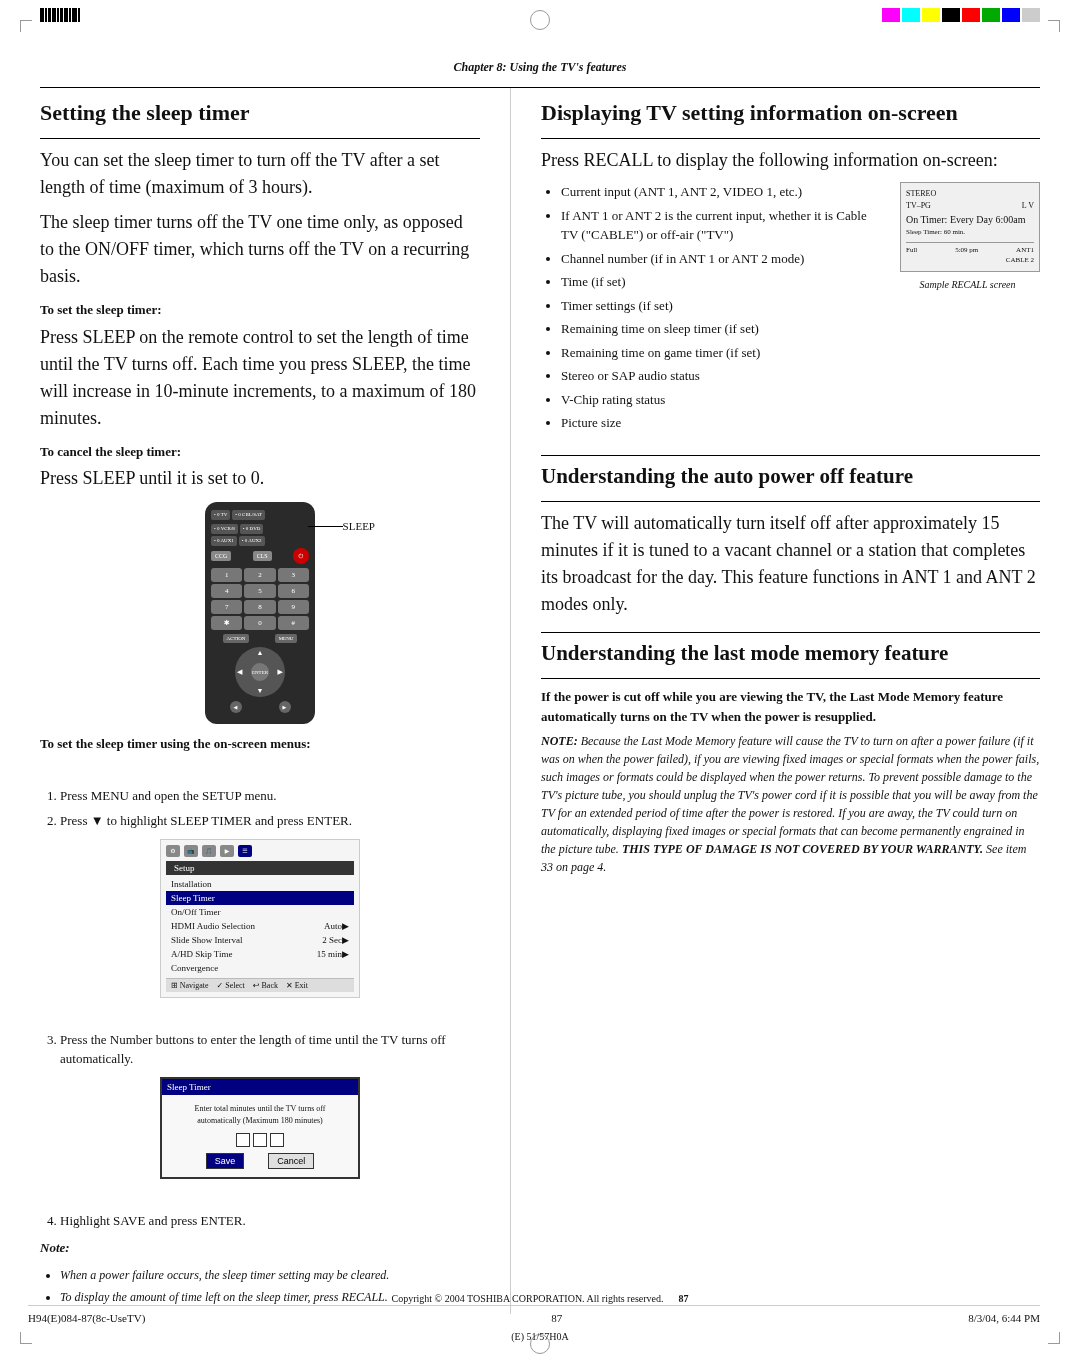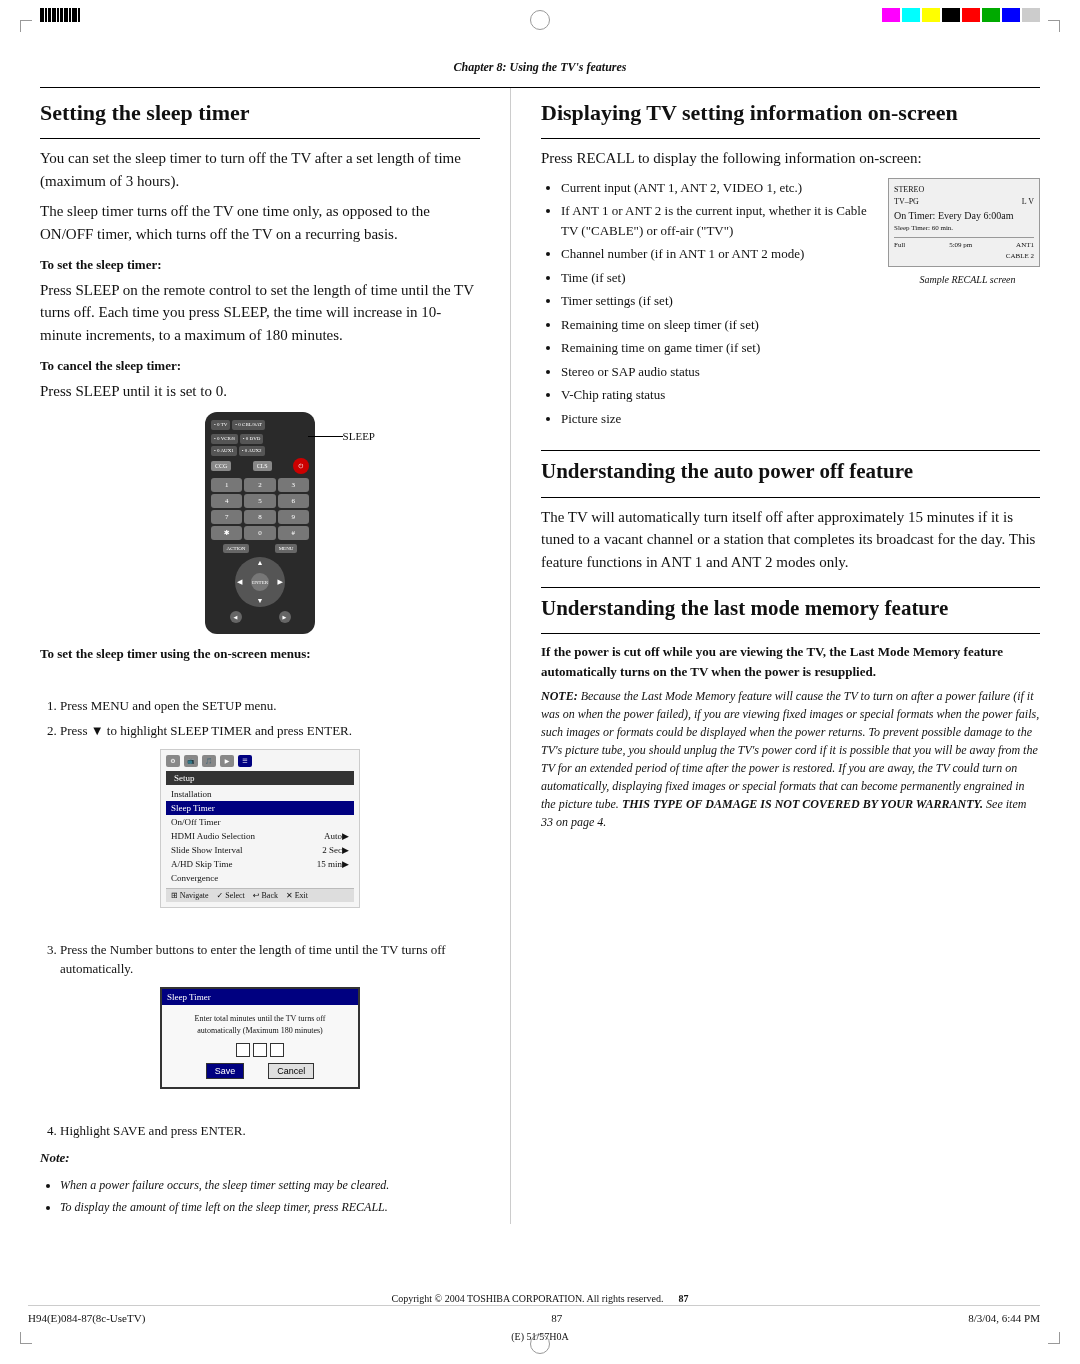--- a/index.html
+++ b/index.html
@@ -109,21 +109,21 @@
 
     .section-divider {
       border: none;
       border-top: 1px solid #000;
       margin: 12px 0 8px 0;
     }
 
     p {
       margin-bottom: 8px;
       line-height: 1.5;
-      font-size: 15px;
+      font-size: 18px;
     }
 
     .bold-heading {
       font-weight: bold;
       font-size: 13px;
       margin-top: 10px;
       margin-bottom: 4px;
     }
 
     ul {
@@ -287,21 +287,21 @@
 
     
     .recall-screen {
       border: 1px solid #999;
       background: #f0f0f0;
       padding: 5px;
       font-size: 9px;
       float: right;
       margin-left: 10px;
       margin-bottom: 5px;
-      width: 152px;
+      width: 140px;
     }
 
     .recall-screen-row {
       display: flex;
       justify-content: space-between;
       font-size: 8px;
       line-height: 1.5;
     }
 
     .recall-label {

